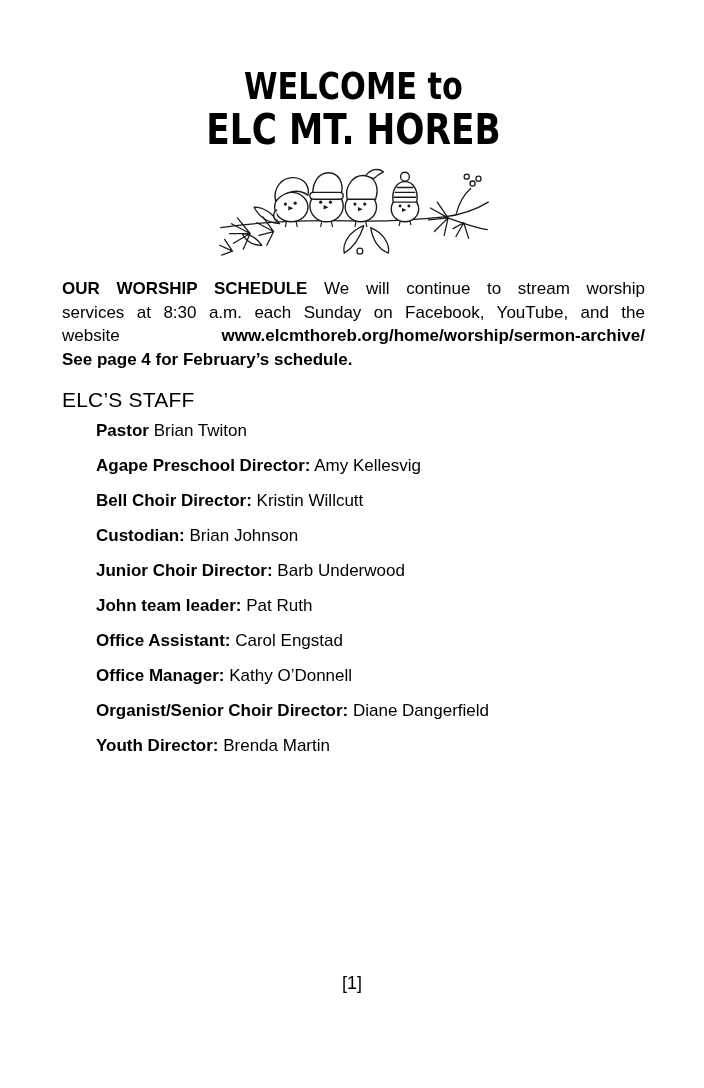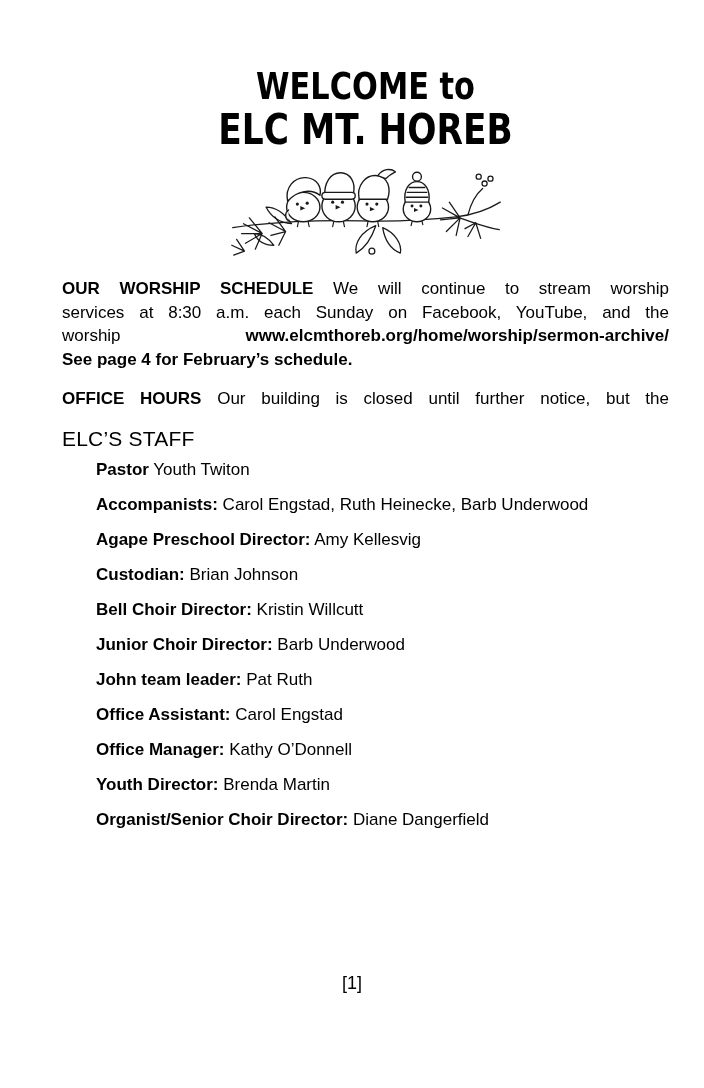--- a/index.html
+++ b/index.html
@@ -5,21 +5,21 @@
   html,body { margin:0; padding:0; background:#e8e8e8; }
   .page {
     position:relative;
     width:704px; height:1088px;
     margin:0 auto;
     background:#ffffff;
     color:#000;
     font-family:"Liberation Sans", sans-serif;
     overflow:hidden;
   }
-  .content { padding:0 35px 0 62px; }
+  .content { padding:0 59px 0 62px; }
 
   
   .title-line1 {
     margin-top:66px;
     text-align:center;
     font-family:"DejaVu Sans", sans-serif;
     font-weight:bold;
     font-size:38px;
     line-height:40px;
     letter-spacing:0px;
@@ -135,40 +135,38 @@
         </g>
         <g stroke="#1a1a1a" stroke-width="1.2" fill="none" stroke-linecap="round">
           <path d="M71,62 l-1,5 M81,62 l1,5 M107,62 l-1,5 M117,62 l1,5 M142,62 l-1,5 M152,62 l1,5 M187,62 l-1,4 M197,61 l1,4"></path>
         </g>
       </svg>
     </div>
 
     <div class="para para-worship">
         <div class="pline just"><span class="b">OUR WORSHIP SCHEDULE</span><span> We will continue to stream worship</span></div>
         <div class="pline just"><span>services at 8:30 a.m. each Sunday on Facebook, YouTube, and the</span></div>
-        <div class="pline just"><span>worship </span><span class="b">www.elcmthoreb.org/home/worship/sermon-archive/</span></div>
+        <div class="pline just"><span>website </span><span class="b">www.elcmthoreb.org/home/worship/sermon-archive/</span></div>
         <div class="pline"><span class="b">See page 4 for February’s schedule.</span></div>
       </div>
 
     <div class="para para-office">
-        <div class="pline just"><span class="b">OFFICE HOURS</span><span> Our building is closed until further notice, but the</span></div>
       </div>
 
     <div class="staff-heading">ELC’S STAFF</div>
 
     <div class="staff-list">
-        <div class="staff-item"><span class="b">Pastor</span><span> Youth Twiton</span></div>
-        <div class="staff-item"><span class="b">Accompanists:</span><span> Carol Engstad, Ruth Heinecke, Barb Underwood</span></div>
+        <div class="staff-item"><span class="b">Pastor</span><span> Brian Twiton</span></div>
         <div class="staff-item"><span class="b">Agape Preschool Director:</span><span> Amy Kellesvig</span></div>
+        <div class="staff-item"><span class="b">Bell Choir Director:</span><span> Kristin Willcutt</span></div>
         <div class="staff-item"><span class="b">Custodian:</span><span> Brian Johnson</span></div>
-        <div class="staff-item"><span class="b">Bell Choir Director:</span><span> Kristin Willcutt</span></div>
         <div class="staff-item"><span class="b">Junior Choir Director:</span><span> Barb Underwood</span></div>
         <div class="staff-item"><span class="b">John team leader:</span><span> Pat Ruth</span></div>
         <div class="staff-item"><span class="b">Office Assistant:</span><span> Carol Engstad</span></div>
         <div class="staff-item"><span class="b">Office Manager:</span><span> Kathy O’Donnell</span></div>
+        <div class="staff-item"><span class="b">Organist/Senior Choir Director:</span><span> Diane Dangerfield</span></div>
         <div class="staff-item"><span class="b">Youth Director:</span><span> Brenda Martin</span></div>
-        <div class="staff-item"><span class="b">Organist/Senior Choir Director:</span><span> Diane Dangerfield</span></div>
       </div>
 
   </div>
 
   <div class="page-num">[1]</div>
 </div>
 
 </body></html>

